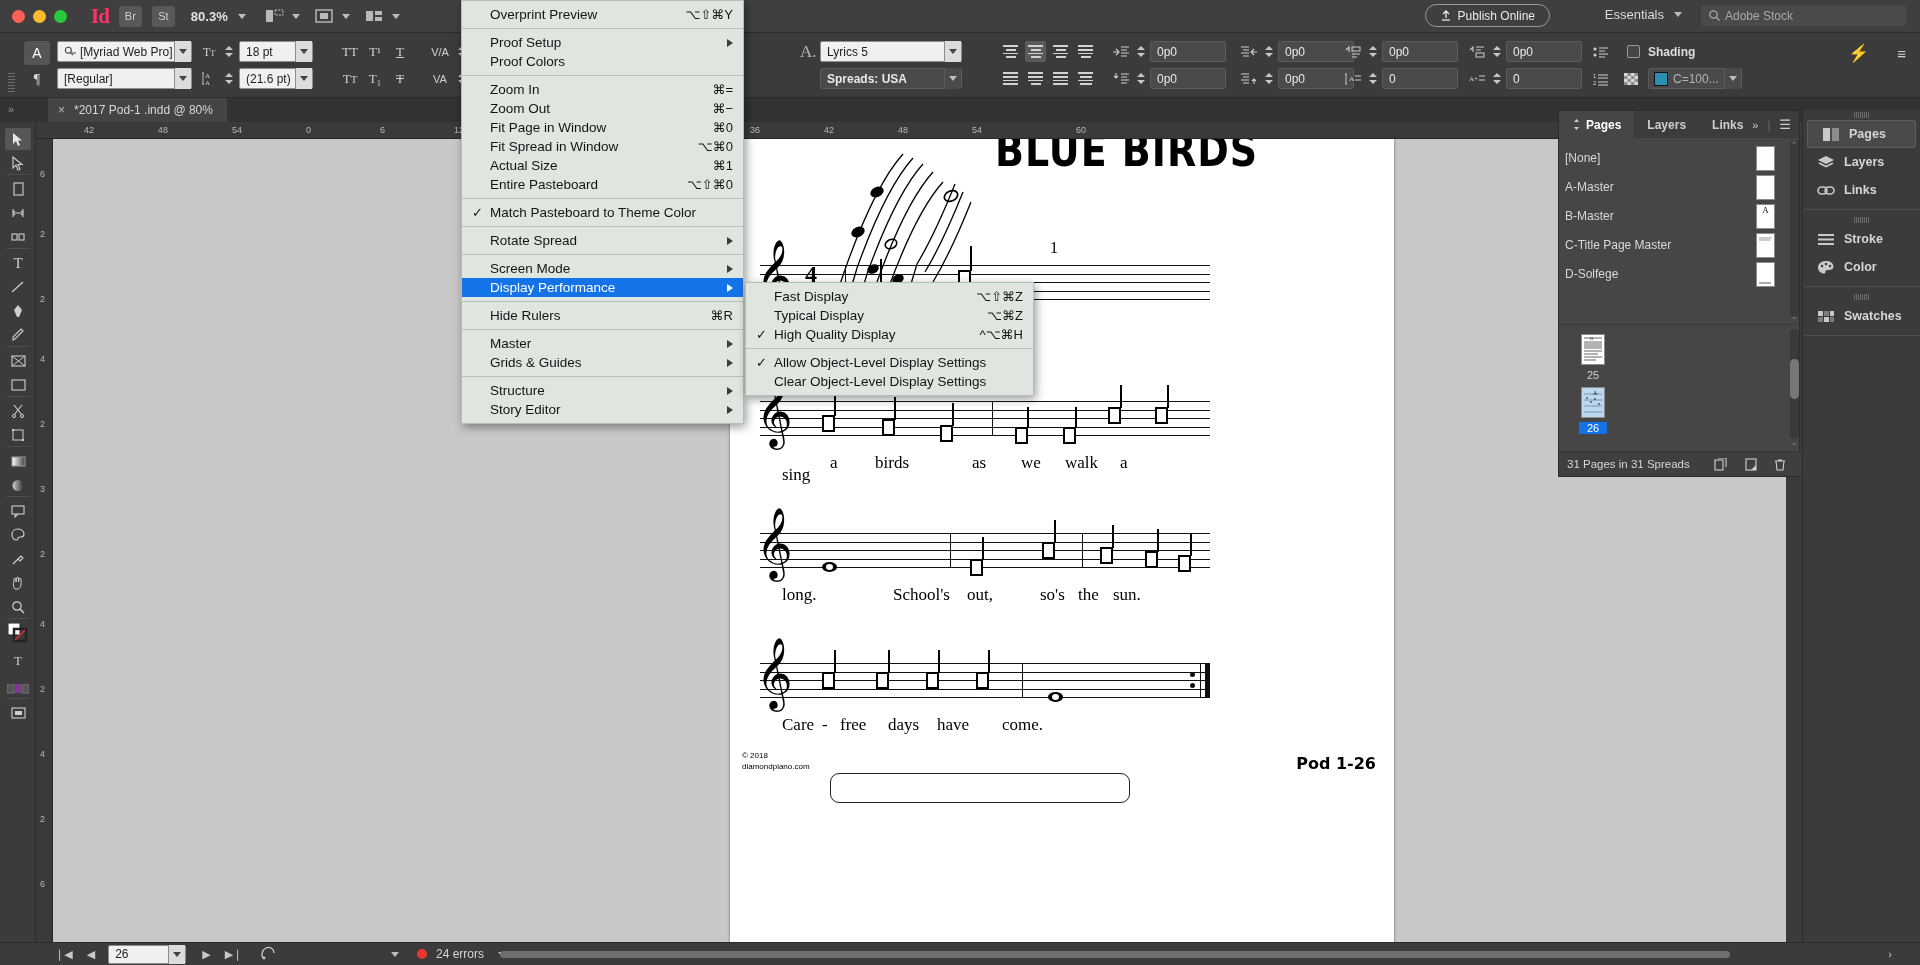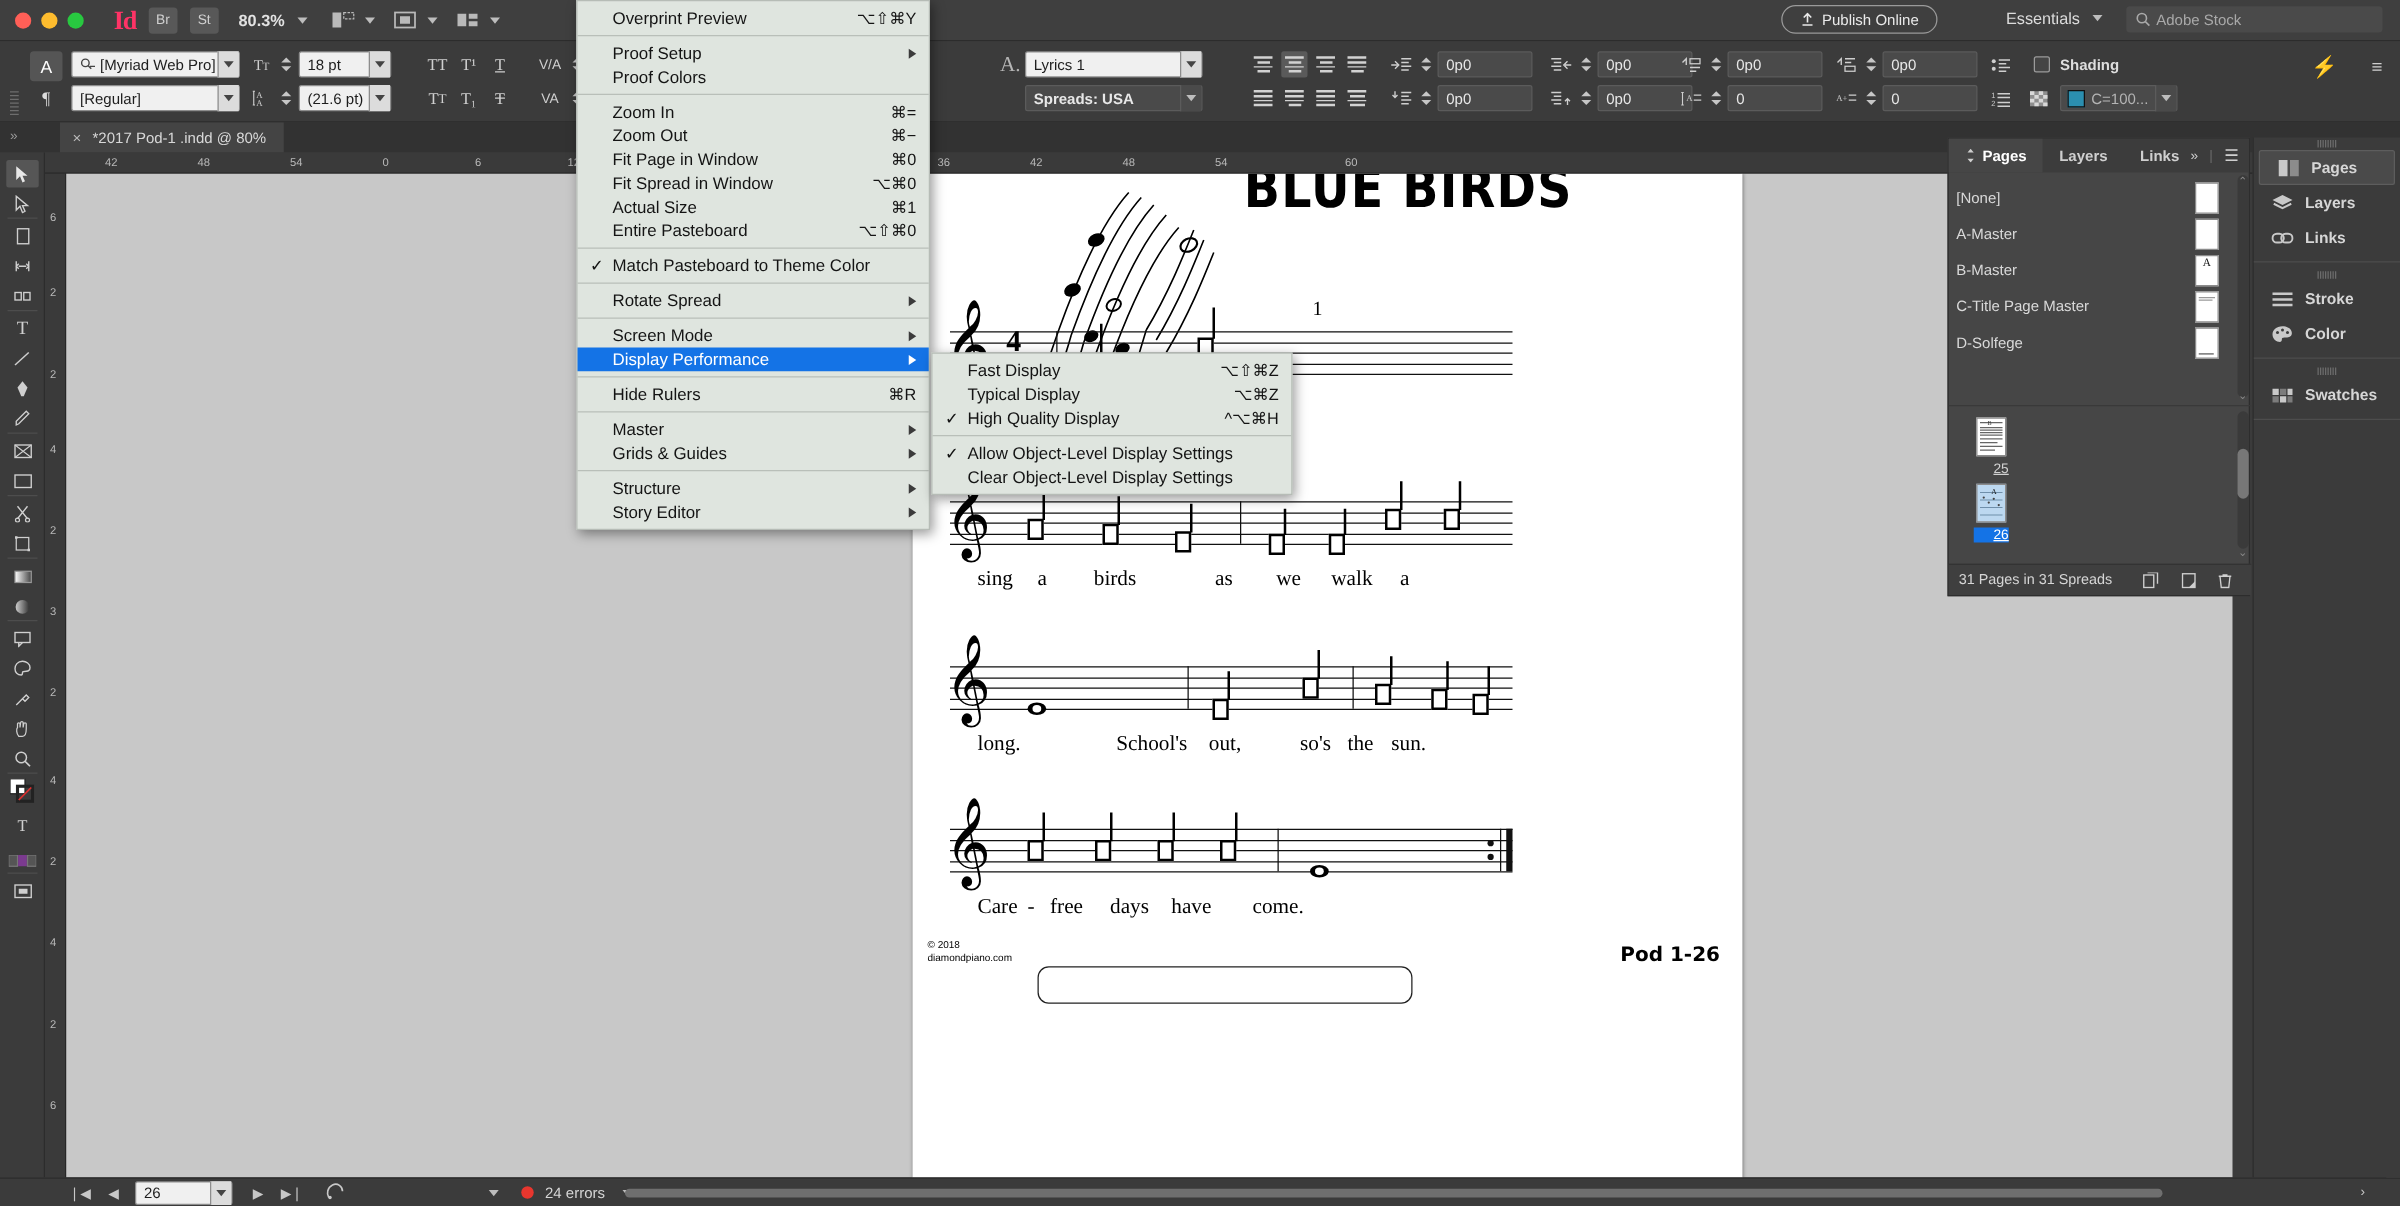--- a/index.html
+++ b/index.html
@@ -292,21 +292,21 @@
   }
   .pages-list {
     position: absolute; left: 0; top: 213px; width: 242px; height: 125px;
     border-top: 1px solid #393939;
   }
   .pthumb {
     position: absolute; width: 24px; height: 31px; background: #fff;
     border: 1px solid #8b8b8b;
   }
   .pnum {
-    position: absolute; color: #d2d2d2; font-size: 11px; text-align: right; width: 28px; text-decoration: underline;
+    position: absolute; color: #d2d2d2; font-size: 11px; text-align: center; width: 28px;
   }
   .pnum.sel { background: #1473e6; color: #fff; }
   .pstatus {
     position: absolute; left: 0; bottom: 0; width: 242px; height: 25px;
     background: #3f3f3f; border-top: 1px solid #333;
     display: flex; align-items: center; color: #d6d6d6; font-size: 11.5px;
   }
   .scrollbar-v {
     position: absolute; width: 9px; background: #3a3a3a; border-radius: 5px;
   }
@@ -475,21 +475,21 @@
         <span class="up"></span>
         <span class="dn"></span>
       </div>
     <div class="fld dark" style="left:594px; top:8px; width:60px;">
       <span class="dd">
           <span class="chev" style="margin:0;border-top-color:#bdbdbd"></span>
         </span>
     </div>
     <div class="cb-ico" style="left:800px; top:8px; font-size:17px; font-family:'Liberation Serif',serif; color:#b5b5b5;">A.</div>
     <div class="fld" style="left:820px; top:8px; width:142px;">
-      <span>Lyrics 1</span>
+      <span>Lyrics 5</span>
       <span class="dd">
           <span class="chev" style="margin:0;border-top-color:#444"></span>
         </span>
     </div>
 
     <div class="align-ico" style="left:1000px; top:8px;">
       <i style="width:15px"></i>
         <i style="width:10px"></i>
         <i style="width:15px"></i>
         <i style="width:10px"></i>
@@ -983,21 +983,21 @@
         <div class="barline" style="left:232px; top:0; height:34px;"></div>
         <div class="note" style="left:255px; top:26px;"></div>
         <div class="stem" style="left:267px; top:6px; height:21px;"></div>
         <div class="note" style="left:303px; top:26px;"></div>
         <div class="stem" style="left:315px; top:6px; height:21px;"></div>
         <div class="note" style="left:348px; top:6px;"></div>
         <div class="stem" style="left:360px; top:-16px; height:23px;"></div>
         <div class="note" style="left:395px; top:6px;"></div>
         <div class="stem" style="left:407px; top:-16px; height:23px;"></div>
       </div>
-      <div class="lyric" style="left:52px;  top:314px;">sing</div>
+      <div class="lyric" style="left:52px;  top:326px;">sing</div>
       <div class="lyric" style="left:100px; top:314px;">a</div>
       <div class="lyric" style="left:145px; top:314px;">birds</div>
       <div class="lyric" style="left:242px; top:314px;">as</div>
       <div class="lyric" style="left:291px; top:314px;">we</div>
       <div class="lyric" style="left:335px; top:314px;">walk</div>
       <div class="lyric" style="left:390px; top:314px;">a</div>
 
       <div class="staff" style="left:30px; top:394px; width:450px; height:34px;">
         <div class="line" style="top:0px"></div>
           <div class="line" style="top:8.5px"></div>

